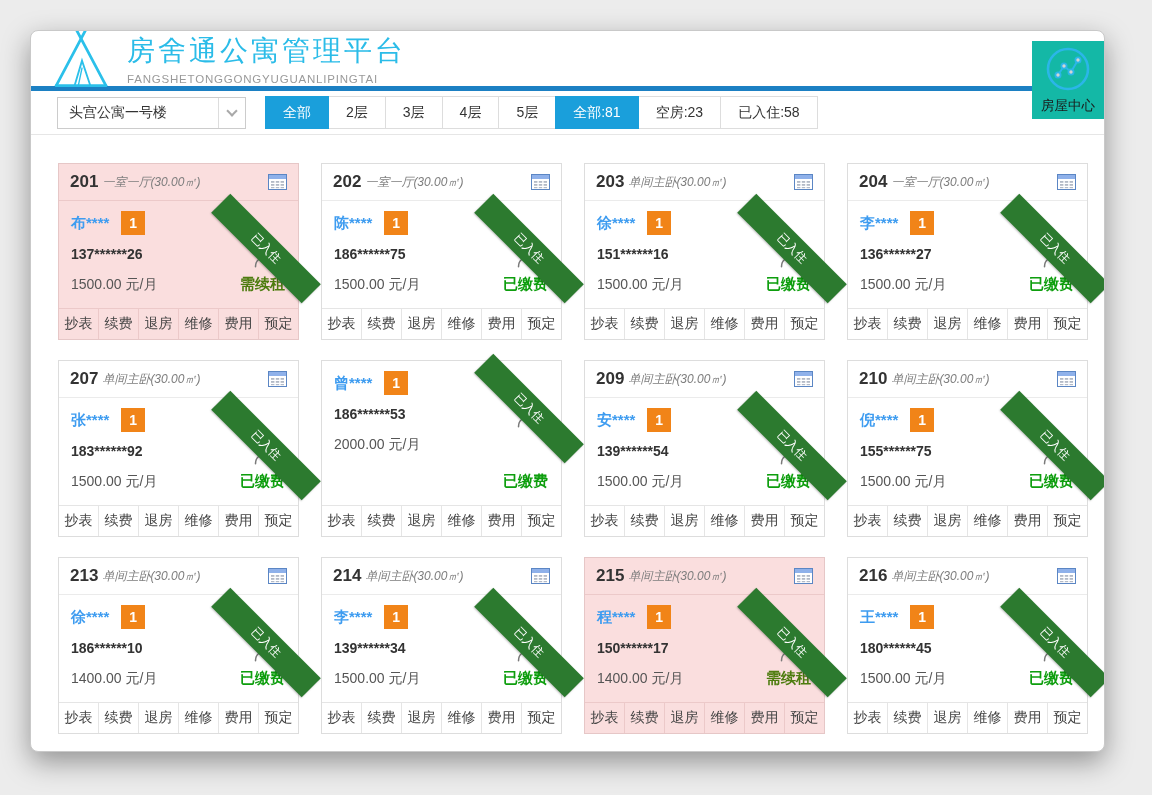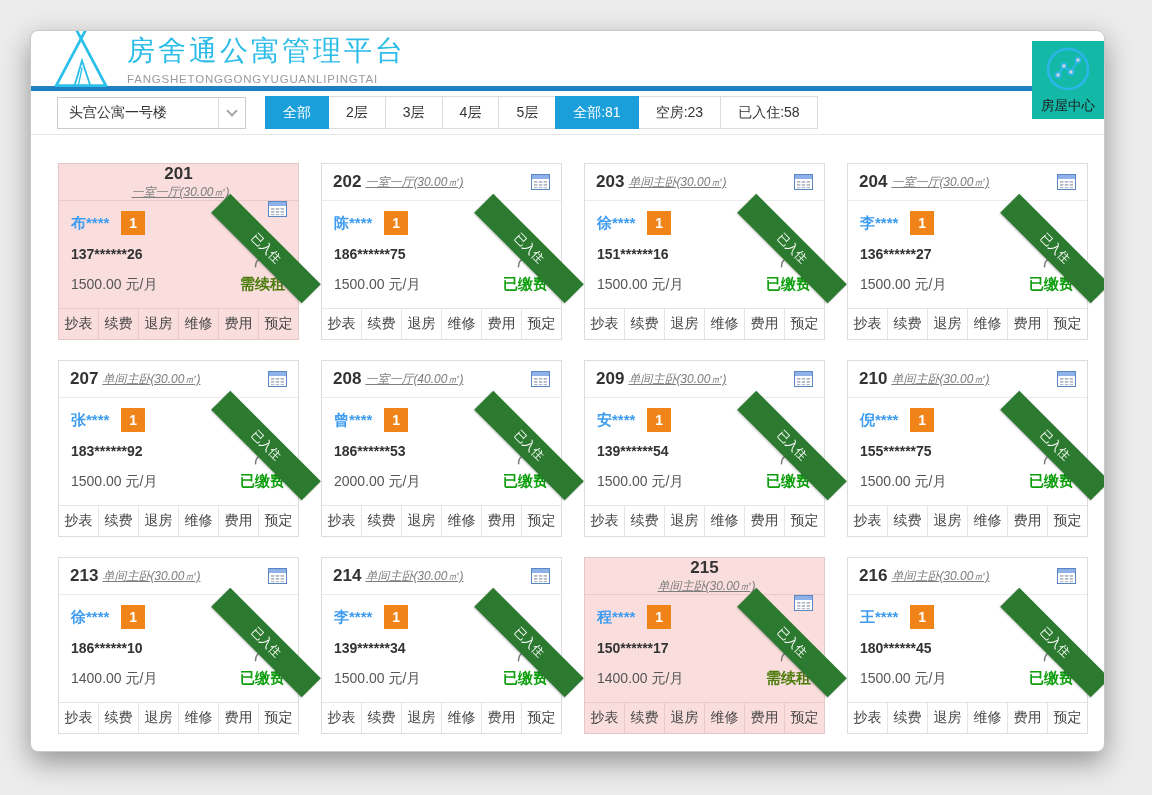--- a/index.html
+++ b/index.html
@@ -41,23 +41,23 @@
 
   
   .grid { display: grid; grid-template-columns: repeat(4, 241px); column-gap: 22px;
     row-gap: 20px; padding: 28px 0 0 27px; }
   .card { position: relative; height: 177px; background: #fff; border: 1px solid #ddd;
     display: flex; flex-direction: column; }
   .card.pink { background: #fadede; border-color: #e6c7c7; }
 
   .card-header { height: 37px; display: flex; align-items: center; padding: 0 11px;
     border-bottom: 1px solid #ebebeb; }
-  .card.pink .card-header { border-bottom-color: #ecc9c9; flex-direction: column; }
+  .card.pink .card-header { border-bottom-color: #ecc9c9; }
   .room-no { font-size: 17px; font-weight: bold; color: #333; }
-  .room-type { font-size: 12px; font-style: italic; color: #7d7d7d; margin-left: 4px; text-decoration: underline; }
+  .room-type { font-size: 12px; font-style: italic; color: #7d7d7d; margin-left: 4px; }
   .cal-icon { margin-left: auto; cursor: pointer; display: flex; }
 
   .card-body { position: relative; flex: 1; padding: 8px 12px 0 12px; }
   .tenant-row { display: flex; align-items: center; margin-top: 2px; }
   .tenant { font-size: 15px; font-weight: bold; color: #3e9cf0; cursor: pointer; }
   .badge { display: inline-block; margin-left: 12px; background: #f18418; color: #fff;
     font-size: 14px; font-weight: bold; padding: 4px 8px; }
   .phone { margin-top: 11px; font-size: 14px; font-weight: bold; color: #333; }
   .price { margin-top: 14px; font-size: 14px; color: #555; }
   .person-icon { position: absolute; right: 18px; top: 42px; cursor: pointer; }
@@ -412,41 +412,20 @@
 
             <div class="action">维修</div>
 
             <div class="action">费用</div>
 
             <div class="action">预定</div>
           </div>
       </div>
 
       <div class="card">
-        <div class="card-header">
-          <span class="room-no">208</span>
-          <span class="room-type">一室一厅(40.00㎡)</span>
-          <span class="cal-icon">
-            <svg width="19" height="16" viewBox="0 0 19 16">
-              <rect x="0.5" y="0.5" width="18" height="15" fill="#ffffff" stroke="#5b86c4"></rect>
-              <rect x="1" y="1" width="17" height="4" fill="#8fb1ea"></rect>
-              <g fill="#b3bac6">
-                <rect x="3" y="7" width="3.4" height="1.8"></rect>
-                <rect x="7.8" y="7" width="3.4" height="1.8"></rect>
-                <rect x="12.6" y="7" width="3.4" height="1.8"></rect>
-                <rect x="3" y="10" width="3.4" height="1.8"></rect>
-                <rect x="7.8" y="10" width="3.4" height="1.8"></rect>
-                <rect x="12.6" y="10" width="3.4" height="1.8"></rect>
-                <rect x="3" y="13" width="3.4" height="1.2"></rect>
-                <rect x="7.8" y="13" width="3.4" height="1.2"></rect>
-                <rect x="12.6" y="13" width="3.4" height="1.2"></rect>
-              </g>
-            </svg>
-          </span>
-        </div>
         <div class="card-body">
           <div class="ribbon">已入住</div>
           <div class="tenant-row">
             <span class="tenant">曾****</span>
             <span class="badge">1</span>
           </div>
           <div class="phone">186******53</div>
           <div class="price">2000.00 元/月</div>
           <span class="person-icon">
             <svg width="27" height="27" viewBox="0 0 28 28" fill="none" stroke="#7a7a7a" stroke-width="1.6" stroke-linecap="round">

